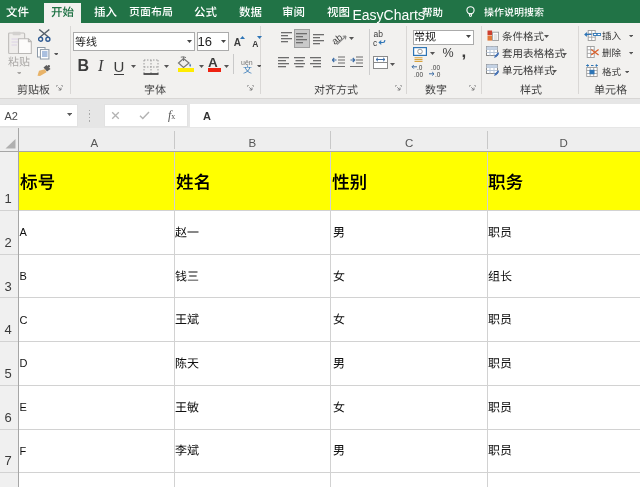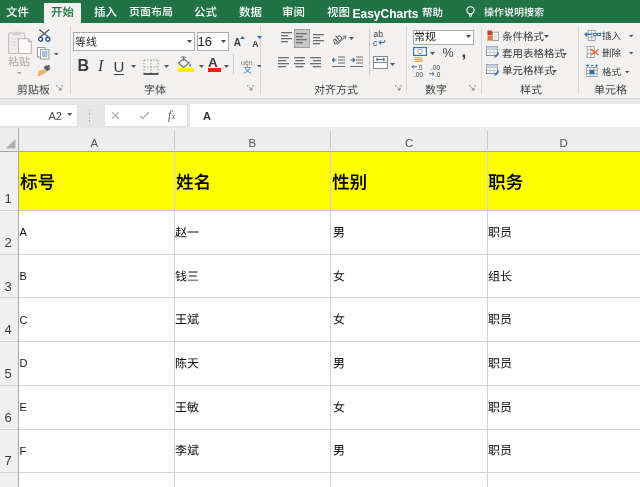--- a/index.html
+++ b/index.html
@@ -35,21 +35,21 @@
 <div style="position:absolute;left:282.3px;top:6.2px;width:24px;height:15px;">
     <svg width="24" height="15" viewBox="0 0 24 15" style="position:absolute;overflow:visible">
       <path d="M0.9 1.5H10.6V3.6H9.4V2.7H2.0V3.6H0.9ZM4.8 0.6 6.0 0.3Q6.2 0.6 6.4 0.9Q6.6 1.3 6.6 1.5L5.4 1.9Q5.3 1.7 5.1 1.3Q5.0 0.9 4.8 0.6ZM1.6 4.0H9.9V9.6H8.8V5.0H2.7V9.7H1.6ZM2.3 6.0H9.3V7.0H2.3ZM2.3 8.1H9.4V9.1H2.3ZM5.1 3.0H6.3V11.1H5.1ZM15.7 5.2V6.3H18.7V5.2ZM14.6 4.2H19.8V7.2H14.6ZM15.9 6.9H16.9Q16.8 7.7 16.6 8.4Q16.4 9.0 15.9 9.5Q15.4 10.0 14.6 10.4Q14.5 10.2 14.4 10.1Q14.3 9.9 14.2 9.8Q14.0 9.6 13.9 9.5Q14.7 9.2 15.0 8.9Q15.4 8.5 15.6 8.0Q15.8 7.5 15.9 6.9ZM18.4 2.4 19.6 2.7Q19.3 3.2 18.9 3.8Q18.6 4.3 18.3 4.7L17.4 4.4Q17.5 4.1 17.8 3.8Q18.0 3.4 18.1 3.1Q18.3 2.7 18.4 2.4ZM15.0 2.9 15.9 2.5Q16.2 2.8 16.4 3.2Q16.7 3.6 16.8 3.9L15.9 4.4Q15.8 4.1 15.5 3.7Q15.3 3.2 15.0 2.9ZM21.0 1.0H22.1V9.8Q22.1 10.2 22.0 10.5Q21.9 10.7 21.7 10.9Q21.4 11.0 21.0 11.0Q20.6 11.1 20.0 11.1Q20.0 10.8 19.9 10.5Q19.8 10.2 19.7 10.0Q20.0 10.0 20.3 10.0Q20.7 10.0 20.8 10.0Q20.9 10.0 20.9 10.0Q21.0 9.9 21.0 9.8ZM12.4 3.1H13.6V11.1H12.4ZM12.6 1.1 13.5 0.5Q13.7 0.7 14.0 1.0Q14.3 1.3 14.5 1.6Q14.7 1.9 14.9 2.1L13.9 2.8Q13.8 2.5 13.6 2.2Q13.4 1.9 13.1 1.6Q12.8 1.3 12.6 1.1ZM15.5 1.0H21.6V2.0H15.5ZM17.5 6.9H18.5V8.9Q18.5 9.1 18.5 9.1Q18.6 9.2 18.7 9.2Q18.8 9.2 18.9 9.2Q19.0 9.2 19.2 9.2Q19.3 9.2 19.4 9.2Q19.4 9.2 19.5 9.1Q19.6 9.1 19.6 8.9Q19.6 8.7 19.6 8.3Q19.8 8.4 20.0 8.5Q20.3 8.6 20.5 8.6Q20.5 9.2 20.3 9.5Q20.2 9.9 20.0 10.0Q19.8 10.1 19.5 10.1Q19.4 10.1 19.3 10.1Q19.2 10.1 19.0 10.1Q18.9 10.1 18.8 10.1Q18.7 10.1 18.6 10.1Q18.1 10.1 17.9 10.0Q17.7 9.9 17.6 9.6Q17.5 9.3 17.5 8.9Z" fill="#ffffff"></path>
     </svg>
   </div>
 <div style="position:absolute;left:326.5px;top:6.2px;width:24px;height:15px;">
     <svg width="24" height="15" viewBox="0 0 24 15" style="position:absolute;overflow:visible">
       <path d="M5.1 0.9H10.6V7.0H9.4V1.9H6.2V7.0H5.1ZM7.7 7.0H8.8V9.7Q8.8 9.9 8.8 10.0Q8.9 10.1 9.1 10.1H9.8Q10.0 10.1 10.1 9.9Q10.1 9.8 10.2 9.4Q10.2 9.0 10.2 8.2Q10.4 8.4 10.7 8.5Q11.0 8.6 11.2 8.6Q11.1 9.5 11.0 10.0Q10.9 10.5 10.6 10.7Q10.3 10.9 9.8 10.9H8.9Q8.2 10.9 7.9 10.7Q7.7 10.5 7.7 9.8ZM7.2 2.7H8.3V4.7Q8.3 5.5 8.2 6.3Q8.1 7.2 7.7 8.1Q7.3 8.9 6.6 9.7Q5.9 10.5 4.7 11.1Q4.7 11.0 4.5 10.8Q4.4 10.7 4.2 10.5Q4.1 10.3 4.0 10.2Q5.1 9.7 5.7 9.0Q6.4 8.3 6.7 7.6Q7.0 6.8 7.1 6.1Q7.2 5.4 7.2 4.7ZM0.7 2.3H3.9V3.4H0.7ZM2.0 6.0 3.1 4.7V11.1H2.0ZM3.1 5.0Q3.3 5.1 3.5 5.4Q3.7 5.6 4.0 5.9Q4.2 6.2 4.5 6.5Q4.7 6.7 4.8 6.8L4.0 7.8Q3.9 7.6 3.7 7.3Q3.5 7.0 3.3 6.6Q3.0 6.3 2.8 6.0Q2.6 5.8 2.5 5.6ZM3.6 2.3H3.8L4.0 2.3L4.6 2.7Q4.3 3.8 3.7 4.8Q3.1 5.8 2.3 6.6Q1.6 7.5 0.9 8.0Q0.8 7.9 0.7 7.6Q0.6 7.4 0.5 7.2Q0.4 6.9 0.4 6.8Q1.0 6.4 1.7 5.7Q2.3 5.0 2.8 4.2Q3.3 3.4 3.6 2.6ZM1.6 0.9 2.5 0.4Q2.8 0.7 3.1 1.1Q3.4 1.6 3.6 1.9L2.6 2.5Q2.5 2.1 2.2 1.7Q1.9 1.3 1.6 0.9ZM12.4 0.9H22.1V11.1H21.0V1.9H13.5V11.1H12.4ZM13.1 9.6H21.6V10.7H13.1ZM15.7 7.0 16.2 6.3Q16.7 6.4 17.2 6.5Q17.7 6.7 18.2 6.9Q18.7 7.0 19.0 7.2L18.5 7.9Q18.2 7.8 17.7 7.6Q17.2 7.4 16.7 7.3Q16.2 7.1 15.7 7.0ZM16.2 2.0 17.2 2.3Q16.8 2.8 16.4 3.3Q16.0 3.8 15.5 4.2Q15.0 4.7 14.5 5.0Q14.4 4.9 14.3 4.8Q14.1 4.6 14.0 4.5Q13.8 4.4 13.7 4.3Q14.4 3.9 15.1 3.3Q15.8 2.6 16.2 2.0ZM19.3 2.9H19.5L19.6 2.9L20.3 3.2Q19.8 4.0 19.1 4.5Q18.4 5.1 17.6 5.6Q16.8 6.1 15.9 6.4Q14.9 6.8 14.1 7.0Q14.0 6.8 13.9 6.6Q13.8 6.5 13.7 6.3Q13.6 6.1 13.5 6.0Q14.4 5.8 15.2 5.6Q16.1 5.3 16.9 4.9Q17.7 4.5 18.3 4.1Q18.9 3.6 19.3 3.1ZM15.9 3.6Q16.4 4.2 17.2 4.6Q18.0 5.1 19.0 5.4Q20.0 5.8 21.0 5.9Q20.8 6.1 20.6 6.4Q20.4 6.6 20.3 6.8Q19.3 6.6 18.3 6.2Q17.3 5.8 16.5 5.2Q15.6 4.7 15.0 4.0ZM16.1 2.9H19.6V3.8H15.5ZM14.6 8.5 15.1 7.7Q15.7 7.8 16.4 7.9Q17.0 8.0 17.6 8.1Q18.3 8.2 18.8 8.4Q19.4 8.5 19.8 8.7L19.3 9.5Q18.7 9.3 17.9 9.1Q17.1 8.9 16.3 8.7Q15.4 8.6 14.6 8.5Z" fill="#ffffff"></path>
     </svg>
   </div>
-<div style="position:absolute;left:352.5px;top:7.5px;font-family:'Liberation Sans',sans-serif;font-size:12px;font-weight:700;color:#ffffff;line-height:1;white-space:pre;letter-spacing:0px;">EasyCharts</div>
+<div style="position:absolute;left:352.5px;top:7.5px;font-family:'Liberation Sans',sans-serif;font-size:14px;font-weight:400;color:#ffffff;line-height:1;white-space:pre;letter-spacing:0px;">EasyCharts</div>
 <div style="position:absolute;left:421.5px;top:6.8px;width:22px;height:14px;">
     <svg width="22" height="14" viewBox="0 0 22 14" style="position:absolute;overflow:visible">
       <path d="M0.6 1.1H5.6V2.0H0.6ZM0.5 4.0H5.6V4.8H0.5ZM0.8 2.6H5.3V3.4H0.8ZM6.0 0.8H9.0V1.7H7.1V6.0H6.0ZM8.8 0.8H9.1L9.2 0.7L10.0 1.2Q9.7 1.6 9.4 2.0Q9.1 2.5 8.8 2.8Q9.4 3.2 9.7 3.6Q9.9 4.0 9.9 4.3Q9.9 4.7 9.8 5.0Q9.6 5.2 9.4 5.4Q9.2 5.5 9.0 5.5Q8.9 5.6 8.7 5.6Q8.4 5.6 8.1 5.6Q7.8 5.6 7.5 5.6Q7.5 5.4 7.4 5.1Q7.3 4.9 7.2 4.7Q7.5 4.7 7.7 4.7Q8.0 4.7 8.2 4.7Q8.3 4.7 8.4 4.7Q8.5 4.7 8.6 4.7Q8.8 4.6 8.8 4.3Q8.8 4.0 8.6 3.7Q8.3 3.3 7.7 3.0Q7.9 2.7 8.1 2.3Q8.3 1.9 8.5 1.6Q8.7 1.2 8.8 1.0ZM2.7 0.4H3.8V3.8Q3.8 4.1 3.7 4.6Q3.5 5.0 3.2 5.3Q3.0 5.7 2.5 6.1Q2.0 6.4 1.3 6.6Q1.2 6.5 1.0 6.2Q0.8 6.0 0.6 5.9Q1.2 5.7 1.6 5.5Q2.0 5.2 2.2 4.9Q2.5 4.6 2.6 4.3Q2.7 4.0 2.7 3.8ZM4.7 5.6H5.8V10.1H4.7ZM1.5 6.4H8.5V7.4H2.6V9.6H1.5ZM8.1 6.4H9.2V8.5Q9.2 8.9 9.1 9.1Q9.0 9.3 8.7 9.4Q8.4 9.5 7.9 9.6Q7.5 9.6 6.9 9.6Q6.8 9.4 6.7 9.1Q6.6 8.8 6.5 8.7Q6.8 8.7 7.1 8.7Q7.4 8.7 7.6 8.7Q7.8 8.7 7.9 8.7Q8.0 8.7 8.0 8.6Q8.1 8.6 8.1 8.5ZM15.4 2.7H19.7V3.7H15.4ZM19.3 2.7H20.3Q20.3 2.7 20.3 2.8Q20.3 2.9 20.3 3.0Q20.3 3.1 20.3 3.2Q20.3 4.8 20.2 5.9Q20.2 7.1 20.1 7.8Q20.1 8.6 20.0 9.0Q19.9 9.4 19.8 9.5Q19.6 9.8 19.4 9.9Q19.2 10.0 18.9 10.0Q18.7 10.1 18.3 10.1Q17.9 10.1 17.5 10.0Q17.5 9.8 17.4 9.5Q17.3 9.2 17.2 9.0Q17.6 9.1 17.9 9.1Q18.3 9.1 18.4 9.1Q18.6 9.1 18.7 9.0Q18.8 9.0 18.8 8.9Q18.9 8.8 19.0 8.4Q19.1 8.0 19.1 7.3Q19.2 6.6 19.2 5.5Q19.3 4.5 19.3 2.9ZM17.0 0.4H18.0Q18.0 1.6 18.0 2.8Q17.9 4.0 17.8 5.1Q17.7 6.2 17.4 7.1Q17.1 8.0 16.5 8.8Q16.0 9.6 15.1 10.2Q15.0 10.0 14.8 9.7Q14.6 9.5 14.4 9.3Q15.2 8.8 15.7 8.1Q16.2 7.4 16.4 6.6Q16.7 5.7 16.8 4.8Q16.9 3.8 16.9 2.7Q17.0 1.6 17.0 0.4ZM11.5 0.8H15.1V7.7H14.1V1.8H12.5V8.3H11.5ZM10.8 8.0Q11.4 7.9 12.2 7.7Q13.0 7.6 13.9 7.4Q14.7 7.2 15.6 7.0L15.7 8.0Q14.9 8.2 14.0 8.4Q13.2 8.6 12.4 8.8Q11.6 9.0 11.0 9.1ZM12.0 3.0H14.6V4.0H12.0ZM12.0 5.2H14.6V6.2H12.0Z" fill="#ffffff"></path>
     </svg>
   </div>
 <svg style="position:absolute;left:465px;top:4.5px" width="12" height="14" viewBox="0 0 12 14">
     <circle cx="5.5" cy="5.3" r="3.6" fill="none" stroke="#fff" stroke-width="1.1"></circle>
     <path d="M4.3 8.8 L6.7 8.8 L6.3 11.3 L4.7 11.3 Z" fill="none" stroke="#fff" stroke-width="1"></path>
   </svg>
 <div style="position:absolute;left:483.5px;top:6.8px;width:61px;height:13px;">
@@ -378,21 +378,21 @@
 <svg style="position:absolute;left:624.5px;top:70.5px" width="4.2" height="2.52" viewBox="0 0 4.2 2.52">
     <path d="M0 0 L4.2 0 L2.1 2.52 Z" fill="#555"></path>
   </svg>
 <div style="position:absolute;left:594px;top:84px;width:34px;height:14px;">
     <svg width="34" height="14" viewBox="0 0 34 14" style="position:absolute;overflow:visible">
       <path d="M5.0 2.7H5.9V10.5H5.0ZM2.4 4.9V6.1H8.6V4.9ZM2.4 3.0V4.2H8.6V3.0ZM1.6 2.3H9.5V6.8H1.6ZM0.6 7.8H10.4V8.6H0.6ZM2.6 0.8 3.3 0.5Q3.6 0.9 4.0 1.3Q4.3 1.8 4.5 2.1L3.7 2.5Q3.6 2.2 3.3 1.7Q2.9 1.2 2.6 0.8ZM7.8 0.5 8.7 0.8Q8.4 1.3 8.0 1.9Q7.6 2.4 7.3 2.8L6.6 2.5Q6.8 2.2 7.0 1.9Q7.2 1.5 7.5 1.2Q7.7 0.8 7.8 0.5ZM17.4 4.9H18.2V9.1Q18.2 9.4 18.3 9.5Q18.4 9.6 18.8 9.6Q18.8 9.6 19.0 9.6Q19.2 9.6 19.5 9.6Q19.7 9.6 19.9 9.6Q20.1 9.6 20.2 9.6Q20.4 9.6 20.5 9.4Q20.6 9.3 20.7 8.9Q20.7 8.4 20.8 7.6Q20.9 7.7 21.0 7.7Q21.1 7.8 21.3 7.9Q21.4 7.9 21.5 8.0Q21.5 8.9 21.4 9.4Q21.3 9.9 21.0 10.2Q20.7 10.4 20.3 10.4Q20.2 10.4 20.0 10.4Q19.7 10.4 19.5 10.4Q19.2 10.4 19.0 10.4Q18.7 10.4 18.7 10.4Q18.2 10.4 17.9 10.3Q17.6 10.1 17.5 9.9Q17.4 9.6 17.4 9.1ZM11.6 4.4H21.4V5.2H11.6ZM12.6 1.3H20.4V2.1H12.6ZM14.5 5.0H15.3Q15.3 5.9 15.1 6.8Q15.0 7.6 14.6 8.3Q14.3 9.0 13.6 9.6Q13.0 10.1 12.0 10.5Q12.0 10.4 11.8 10.2Q11.7 10.0 11.5 9.9Q12.4 9.5 13.0 9.0Q13.5 8.5 13.8 7.9Q14.1 7.3 14.3 6.5Q14.4 5.8 14.5 5.0ZM28.1 1.6H31.2V2.3H28.1ZM27.1 6.5H31.7V10.5H30.9V7.2H27.9V10.6H27.1ZM27.4 9.4H31.4V10.1H27.4ZM28.4 0.4 29.2 0.6Q28.9 1.4 28.5 2.1Q28.1 2.7 27.6 3.3Q27.1 3.9 26.6 4.4Q26.6 4.3 26.5 4.2Q26.3 4.1 26.2 4.0Q26.1 3.9 26.0 3.8Q26.8 3.2 27.4 2.3Q28.0 1.4 28.4 0.4ZM31.0 1.6H31.1L31.3 1.6L31.8 1.8Q31.4 2.9 30.8 3.7Q30.3 4.5 29.5 5.2Q28.8 5.9 27.9 6.3Q27.1 6.8 26.2 7.2Q26.1 7.0 26.0 6.8Q25.9 6.6 25.8 6.5Q26.6 6.2 27.4 5.8Q28.2 5.3 28.9 4.7Q29.6 4.1 30.1 3.4Q30.7 2.6 31.0 1.8ZM28.0 2.2Q28.4 3.0 29.0 3.8Q29.7 4.5 30.6 5.2Q31.5 5.9 32.7 6.2Q32.7 6.3 32.6 6.4Q32.5 6.5 32.4 6.7Q32.3 6.8 32.2 6.9Q31.0 6.5 30.1 5.8Q29.1 5.1 28.5 4.2Q27.8 3.4 27.4 2.6ZM22.6 2.8H26.4V3.6H22.6ZM24.2 0.4H25.0V10.5H24.2ZM24.2 3.3 24.7 3.5Q24.6 4.1 24.4 4.8Q24.2 5.5 23.9 6.2Q23.6 6.9 23.3 7.5Q23.0 8.1 22.7 8.5Q22.7 8.3 22.5 8.1Q22.4 7.9 22.3 7.8Q22.6 7.4 22.9 6.9Q23.2 6.3 23.4 5.7Q23.7 5.1 23.9 4.5Q24.1 3.9 24.2 3.3ZM25.0 4.0Q25.1 4.1 25.3 4.4Q25.5 4.6 25.7 4.9Q25.9 5.2 26.1 5.4Q26.3 5.7 26.4 5.8L25.9 6.4Q25.8 6.2 25.6 5.9Q25.5 5.7 25.2 5.4Q25.0 5.1 24.8 4.8Q24.7 4.5 24.5 4.4Z" fill="#3f3f3f"></path>
     </svg>
   </div>
 <div style="position:absolute;left:0px;top:99px;width:640px;height:29px;background:#e6e6e6;"></div>
 <div style="position:absolute;left:0px;top:104px;width:78px;height:22.5px;background:#fff;border:1px solid #e2e2e2;border-left:none;"></div>
-<div style="position:absolute;left:4.5px;top:110.5px;font-family:'Liberation Sans',sans-serif;font-size:11px;font-weight:400;color:#4a4a4a;line-height:1;white-space:pre;margin-left:44px;">A2</div>
+<div style="position:absolute;left:4.5px;top:110.5px;font-family:'Liberation Sans',sans-serif;font-size:11px;font-weight:400;color:#4a4a4a;line-height:1;white-space:pre;">A2</div>
 <svg style="position:absolute;left:67px;top:112.8px" width="5.2" height="3.12" viewBox="0 0 5.2 3.12">
     <path d="M0 0 L5.2 0 L2.6 3.12 Z" fill="#5a5a5a"></path>
   </svg>
 <div style="position:absolute;left:88.5px;top:109.5px;width:1.5px;height:13px;background-image:repeating-linear-gradient(#aaa 0 1.5px,transparent 1.5px 3.4px);"></div>
 <div style="position:absolute;left:104px;top:104px;width:84px;height:22.5px;background:#fff;border:1px solid #e2e2e2;"></div>
 <svg style="position:absolute;left:111px;top:111px" width="9" height="9" viewBox="0 0 9 9">
     <path d="M1.2 1.2 L7.8 7.8 M7.8 1.2 L1.2 7.8" stroke="#b2b2b2" stroke-width="1.3"></path>
   </svg>
 <svg style="position:absolute;left:139px;top:111px" width="11" height="9" viewBox="0 0 11 9">
     <path d="M1 4.8 L3.8 7.5 L10 1" fill="none" stroke="#b2b2b2" stroke-width="1.4"></path>

